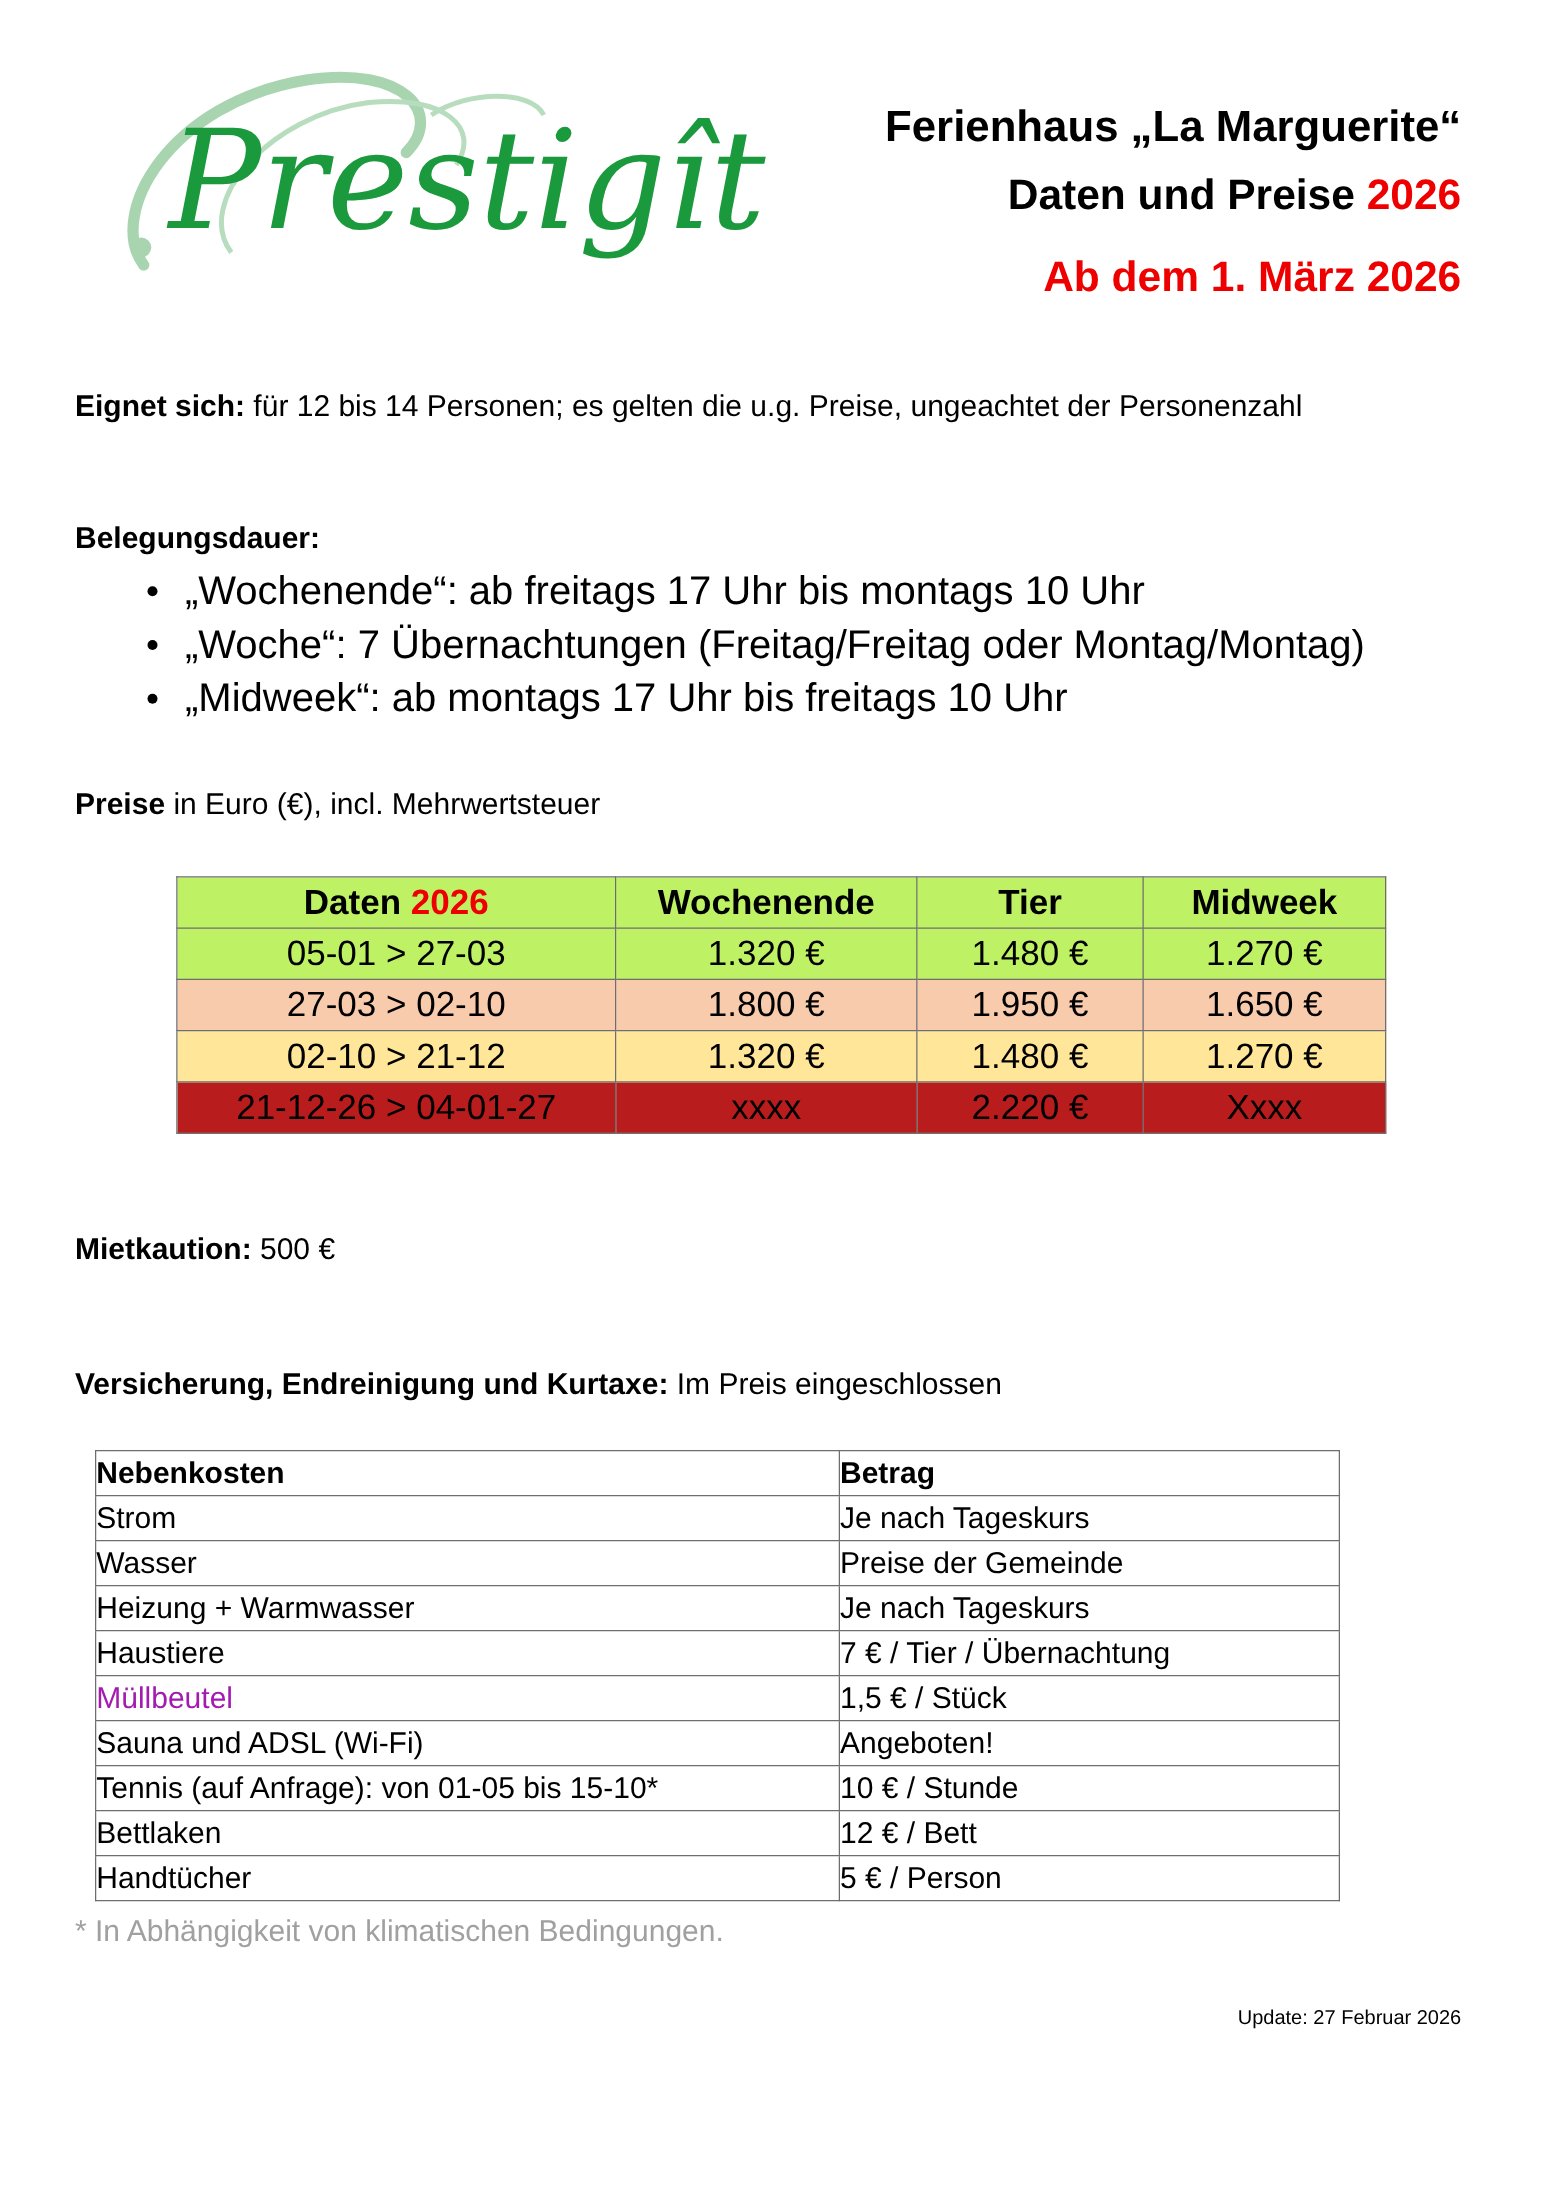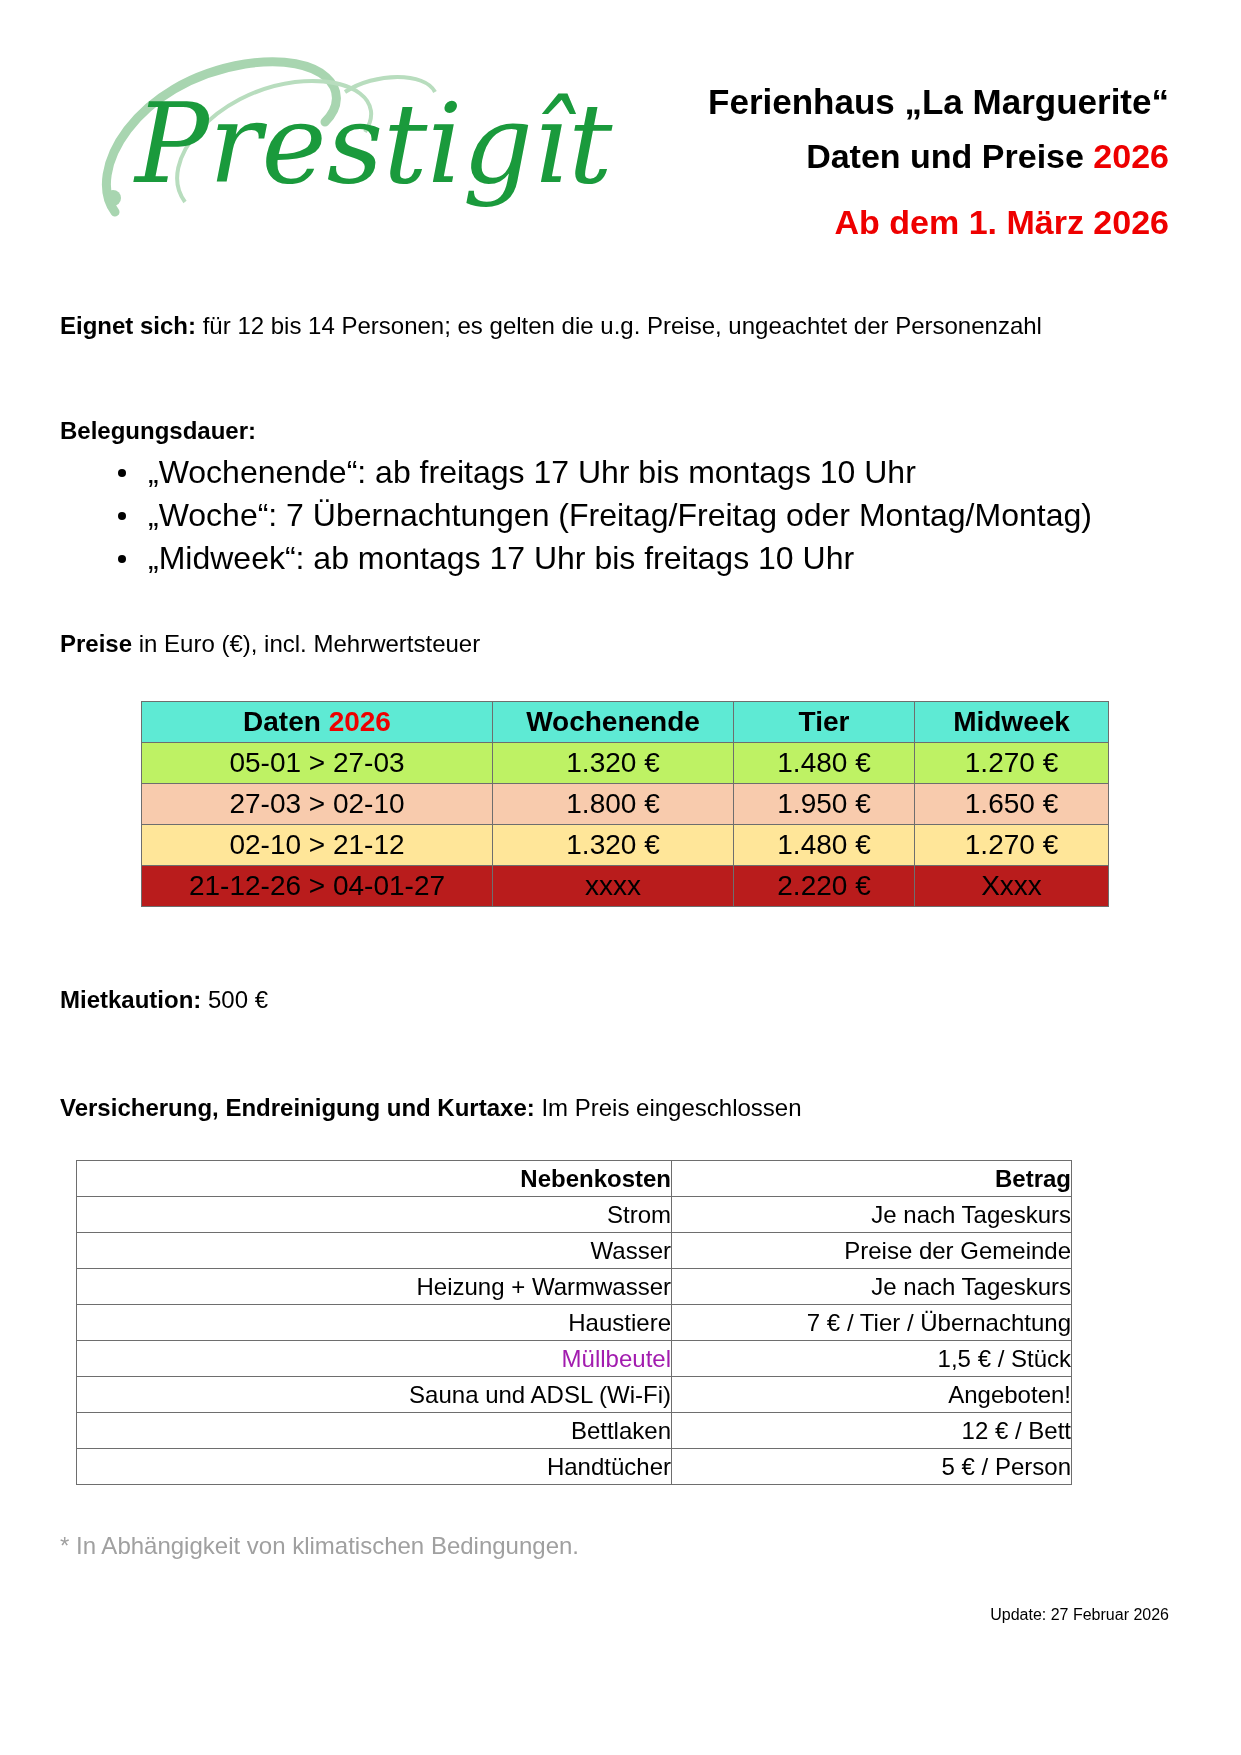--- a/index.html
+++ b/index.html
@@ -12,23 +12,23 @@
   .header .l3 { font-size: 34px; line-height: 48px; margin-top: 18px; }
   .red { color: #ee0000; }
   .para { position: absolute; left: 60px; font-size: 24px; line-height: 32px; }
   .para b { font-weight: bold; }
   ul.bullets { margin: 4px 0 0 0; padding-left: 88px; list-style: none; }
   ul.bullets li { position: relative; line-height: 43px; font-size: 32px; }
   ul.bullets li::before { content: ""; position: absolute; left: -30px; top: 18px; width: 8px; height: 8px; border-radius: 50%; background: #000; }
   table { border-collapse: collapse; position: absolute; }
   .prices { left: 141px; top: 701px; width: 968px; font-size: 28px; }
   .prices th, .prices td { border: 1.5px solid #6e6e6e; text-align: center; height: 40px; padding: 0; }
-  .prices th { font-weight: bold; background: #5eead4; } 
+  .prices th { font-weight: bold; background: #bef264; } 
   .neben { left: 76px; top: 1160px; width: 996px; font-size: 24px; }
-  .neben th, .neben td { border: 1.5px solid #6e6e6e; text-align: right; height: 35px; padding: 0; }
+  .neben th, .neben td { border: 1.5px solid #6e6e6e; text-align: left; height: 35px; padding: 0; }
   .neben th { font-weight: bold; }
   .gray { color: #a21caf; }
   .footnote { position: absolute; left: 60px; top: 1532px; font-size: 24px; color: #a0a0a0; }
   .update { position: absolute; right: 72px; top: 1606px; font-size: 16px; }
 </style>
 </head>
 <body>
 
 <div class="logo">
   <svg width="520" height="190" viewBox="0 0 520 190">
@@ -130,20 +130,24 @@
       </tr>
   <tr>
         <td class="gray">Müllbeutel</td>
         <td>1,5 € / Stück</td>
       </tr>
   <tr>
         <td>Sauna und ADSL (Wi-Fi)</td>
         <td>Angeboten!</td>
       </tr>
   <tr>
+        <td>Tennis (auf Anfrage): von 01-05 bis 15-10*</td>
+        <td>10 € / Stunde</td>
+      </tr>
+  <tr>
         <td>Bettlaken</td>
         <td>12 € / Bett</td>
       </tr>
   <tr>
         <td>Handtücher</td>
         <td>5 € / Person</td>
       </tr>
 </tbody>
   </table>
 

